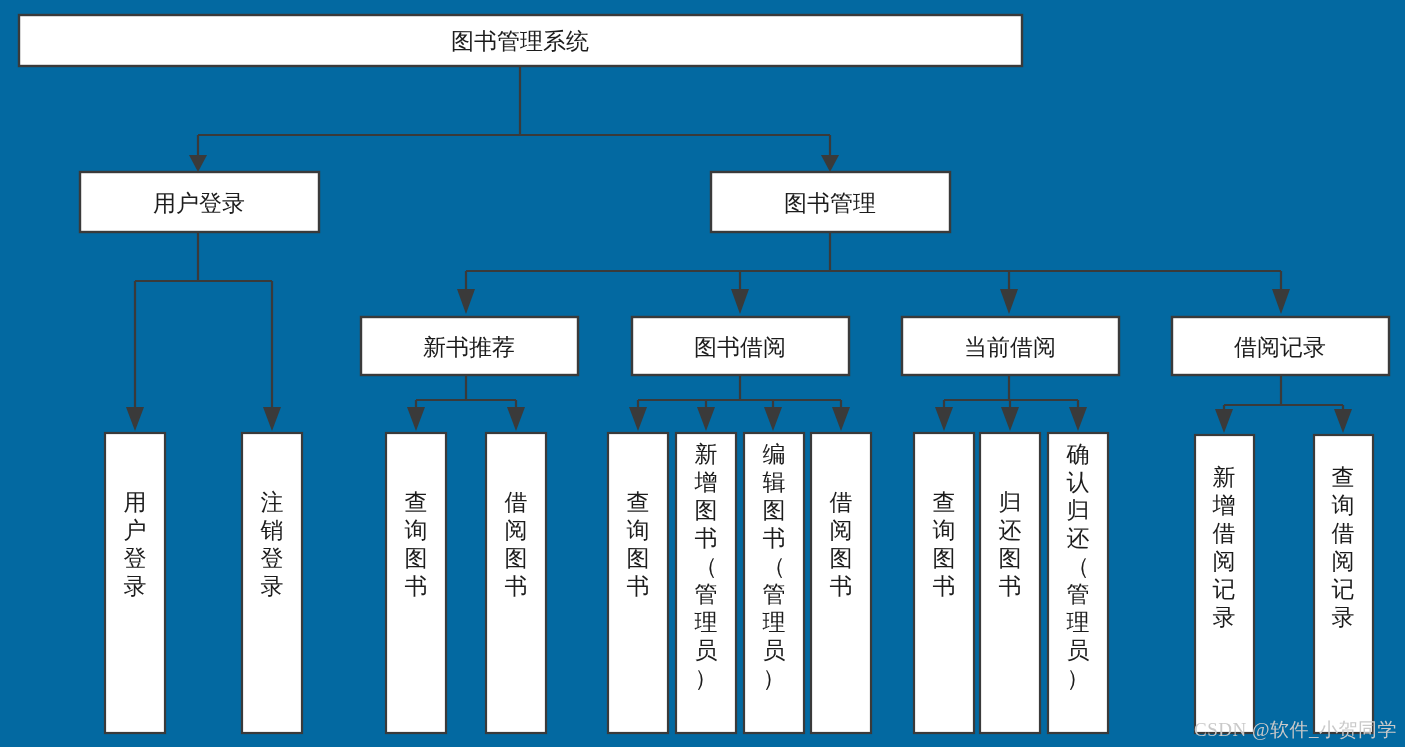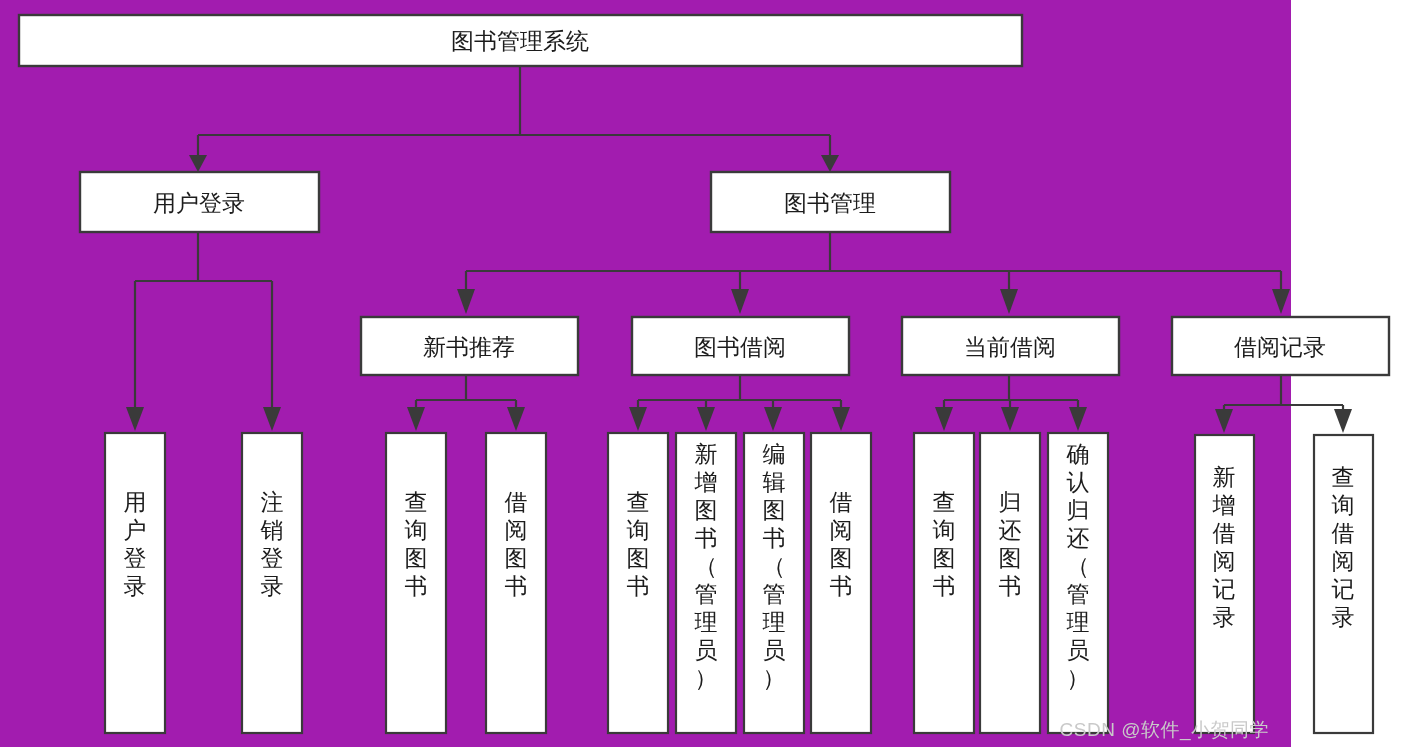--- a/index.html
+++ b/index.html
@@ -9,23 +9,23 @@
   }
   body {
     width: 1405px;
     height: 747px;
     font-family: "Liberation Sans", "DejaVu Sans", sans-serif;
     overflow: hidden;
     position: relative;
   }
   #diagram-root {
     position: relative;
-    width: 1291px;
+    width: 1405px;
     height: 747px;
-    background: #a21caf;
+    background: #0369a1;
   }
   svg#tree-svg {
     position: absolute;
     left: 0;
     top: 0;
     width: 1405px;
     height: 747px;
     display: block;
   }
   .node-box {
@@ -56,23 +56,23 @@
     dominant-baseline: central;
   }
   .node-label-v {
     font-family: "Liberation Sans", "DejaVu Sans", sans-serif;
     font-size: 23px;
     fill: #1c1c1c;
     text-anchor: middle;
   }
   .watermark-text {
     position: absolute;
-    right: 22px;
+    right: 8px;
     bottom: 4px;
-    font-family: Liberation Sans, sans-serif;
+    font-family: Liberation Serif, serif;
     font-size: 19px;
     color: #c9c9c9;
     white-space: nowrap;
     letter-spacing: 0.5px;
     pointer-events: none;
   }
 </style>
 </head>
 <body>
 

